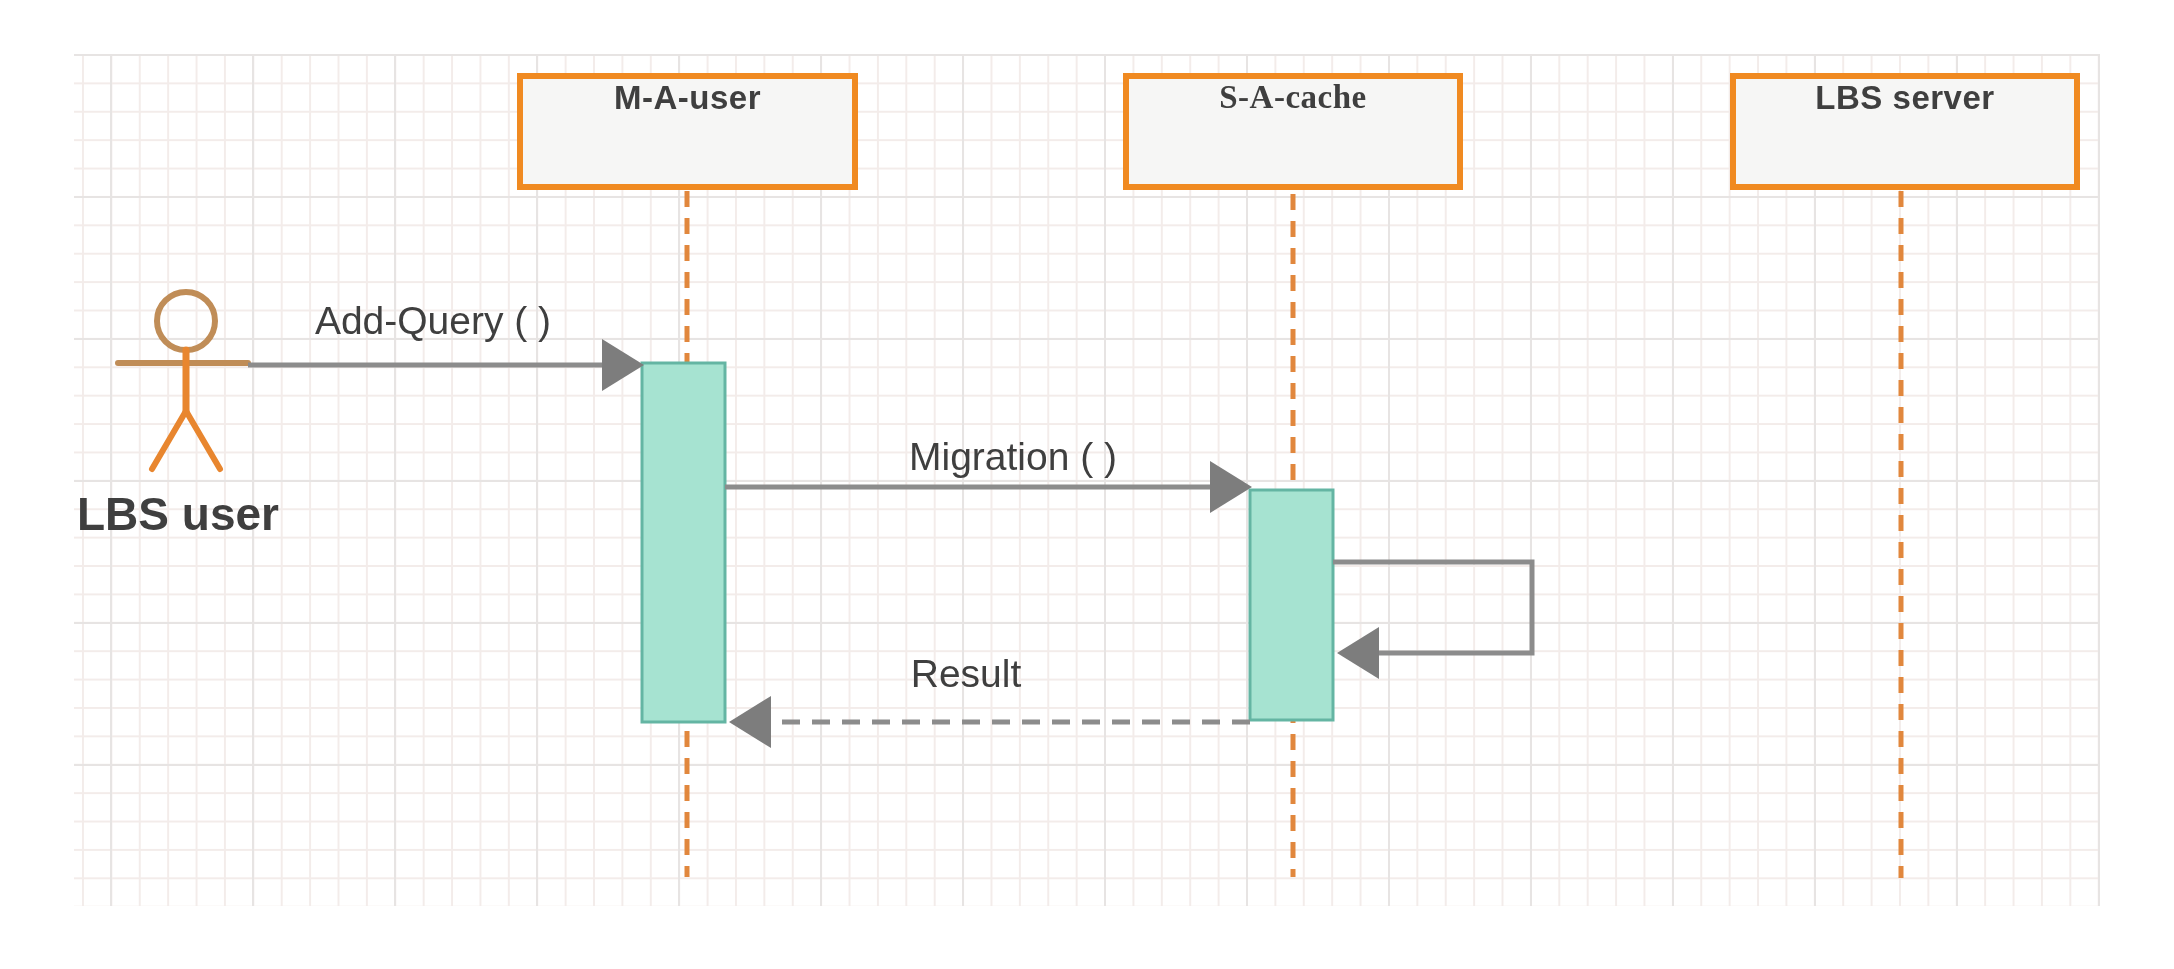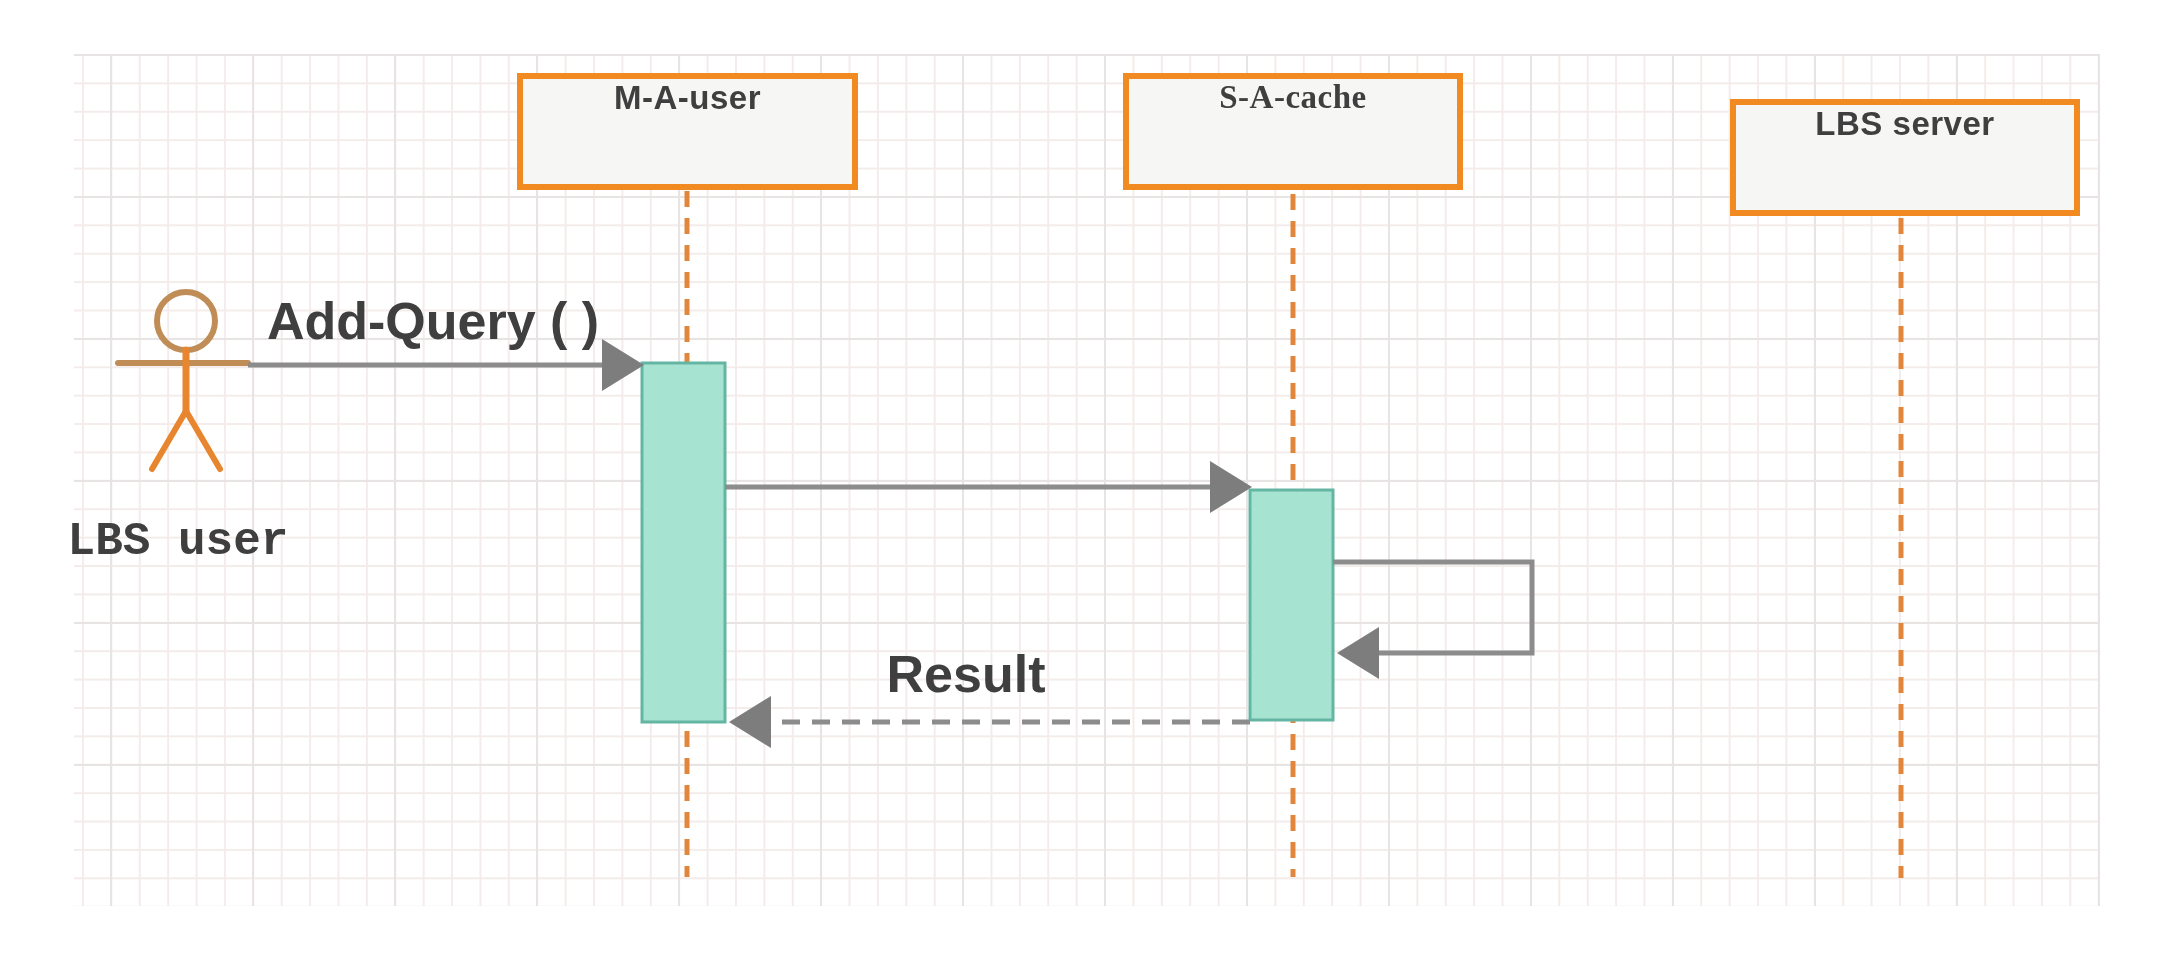--- a/index.html
+++ b/index.html
@@ -39,42 +39,41 @@
     justify-content: center;
     font-size: 33px;
     font-weight: 600;
     color: var(--text-dark);
     letter-spacing: 0.5px;
     box-sizing: border-box;
     height: 117px;
   }
   .box-1 { left: 517px;  width: 341px; }
   .box-2 { left: 1123px; width: 340px; font-family: Liberation Serif, serif; }
-  .box-3 { left: 1730px; width: 350px; margin-top: 26px; }
+  .box-3 { left: 1730px; width: 350px; }
   .msg-label {
     position: absolute;
     transform: translate(-50%, -50%);
-    font-size: 52px;
-    font-weight: 700;
+    font-size: 39px;
+    font-weight: 400;
     color: var(--text-dark);
     white-space: nowrap;
   }
   .lbl-add-query { left: 433px;  top: 321px; }
   .lbl-migration { left: 1013px; top: 457px; }
   .lbl-bloom     { left: 1558px; top: 609px; }
   .lbl-result    { left: 966px; top: 674px; }
   .actor-label {
     position: absolute;
-    left: 178px; top: 542px;
+    left: 178px; top: 514px;
     transform: translate(-50%, -50%);
     font-size: 46px;
     font-weight: 700;
     color: var(--text-dark);
     white-space: nowrap;
-    font-family: Liberation Mono, monospace;
   }
 </style>
 </head>
 <body>
 
 <div class="canvas">
 
   <div class="grid"></div>
 
   <svg class="layer" viewBox="0 0 2174 969">
@@ -110,17 +109,18 @@
     <span>M-A-user</span>
   </div>
   <div class="participant-box box-2">
     <span>S-A-cache</span>
   </div>
   <div class="participant-box box-3">
     <span>LBS server</span>
   </div>
 
   <div class="msg-label lbl-add-query">Add-Query ( )</div>
+  <div class="msg-label lbl-migration">Migration ( )</div>
   <div class="msg-label lbl-result">Result</div>
 
   <div class="actor-label">LBS user</div>
 
 </div>
 
 </body></html>

